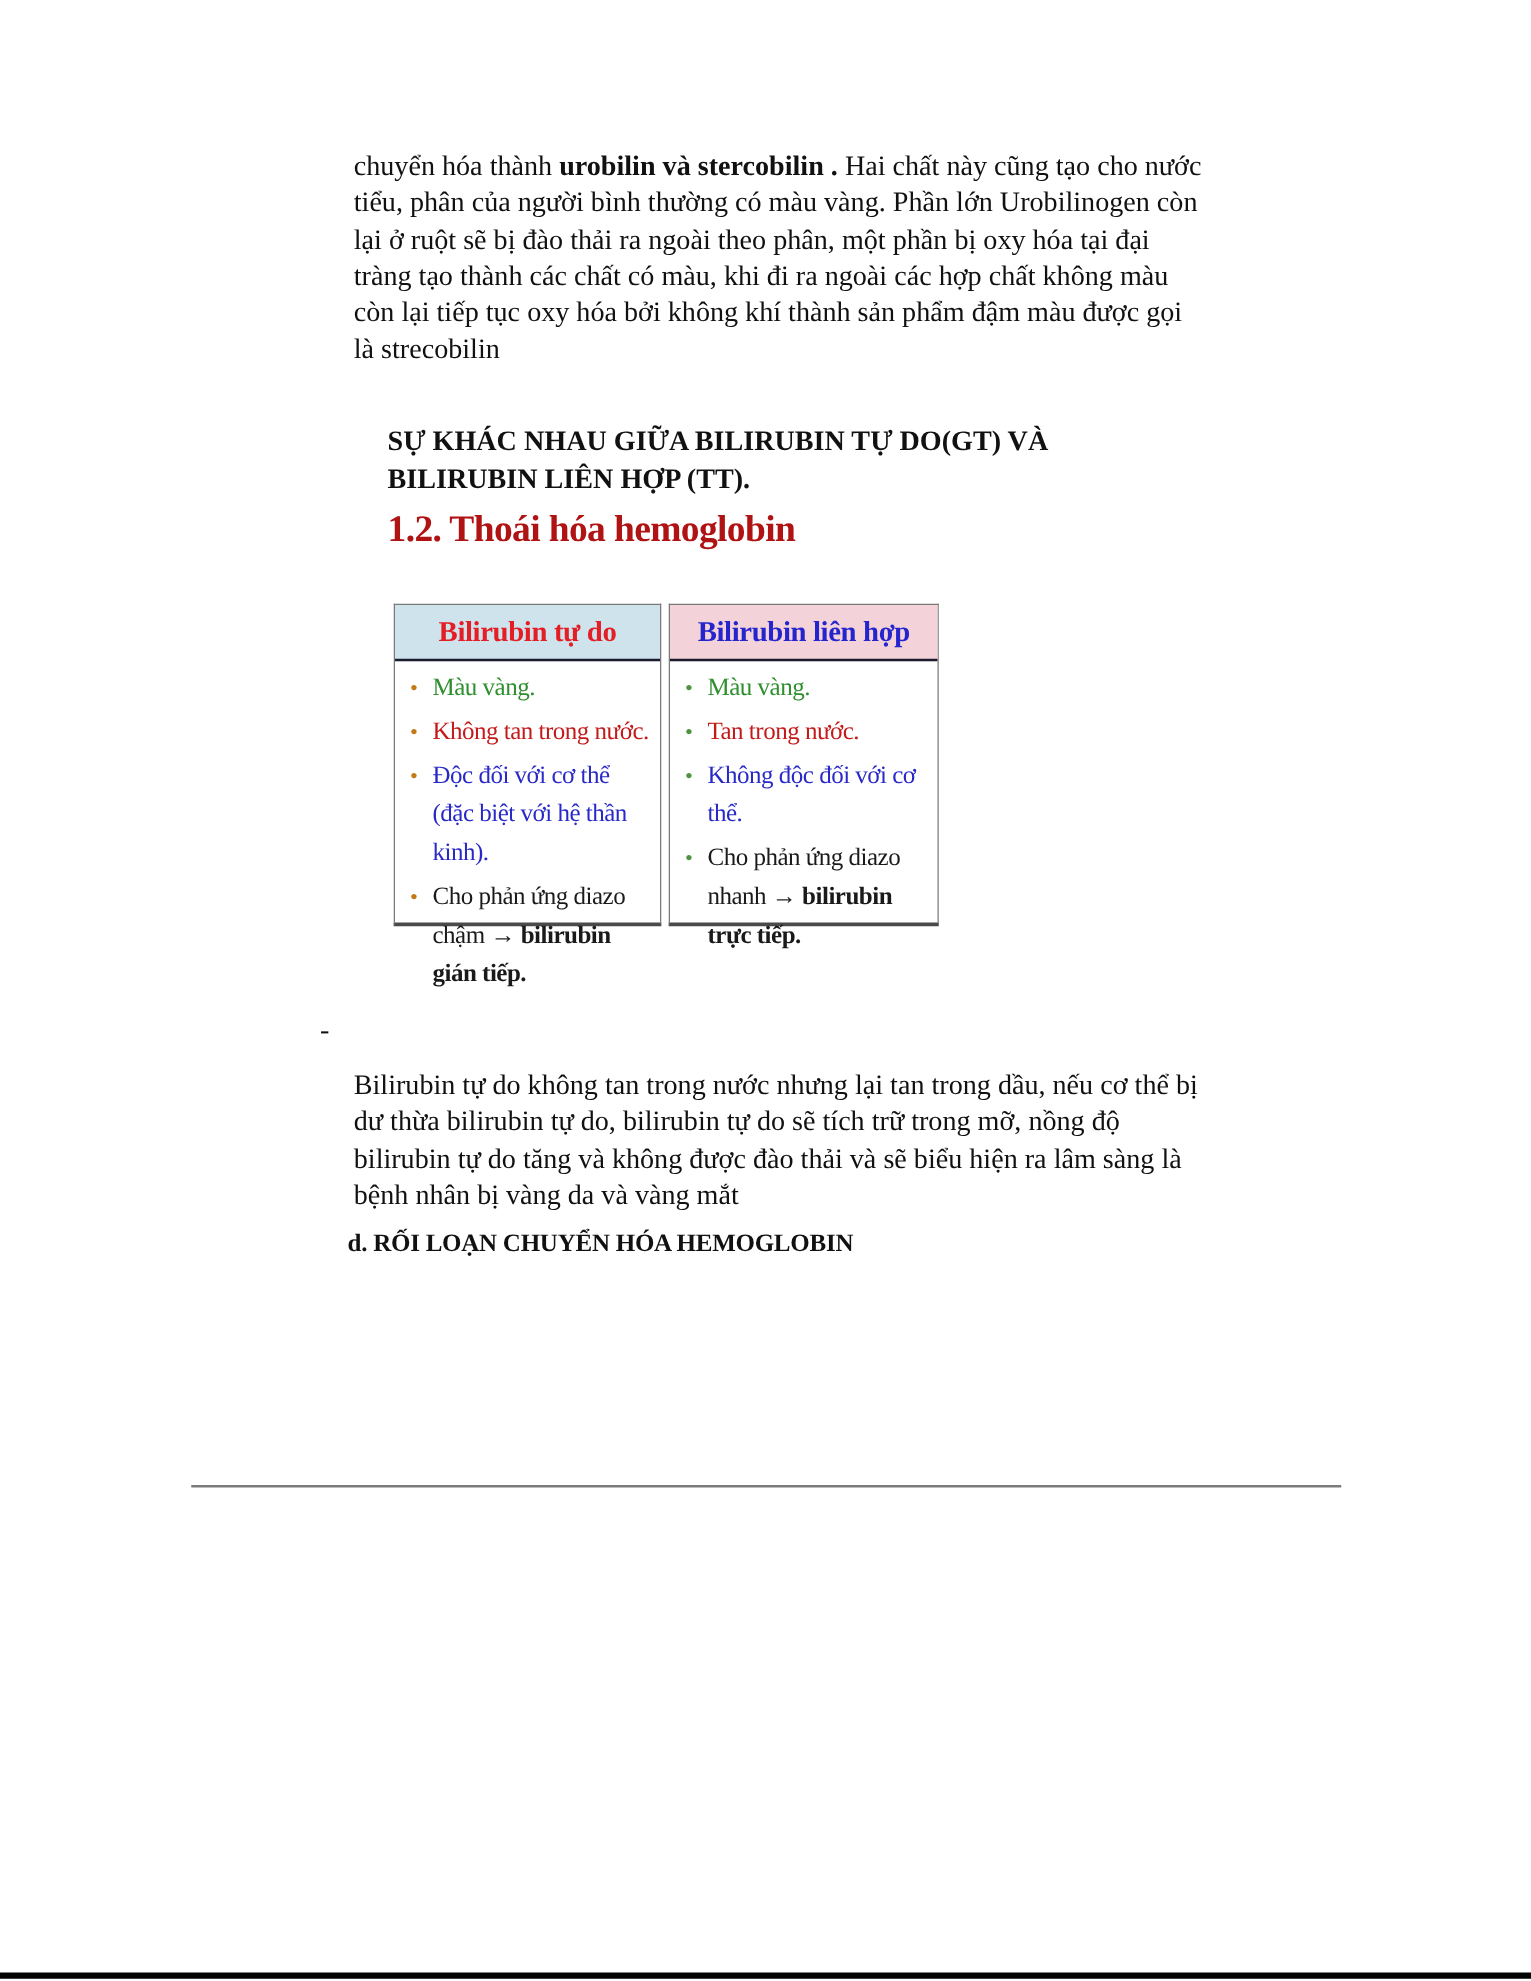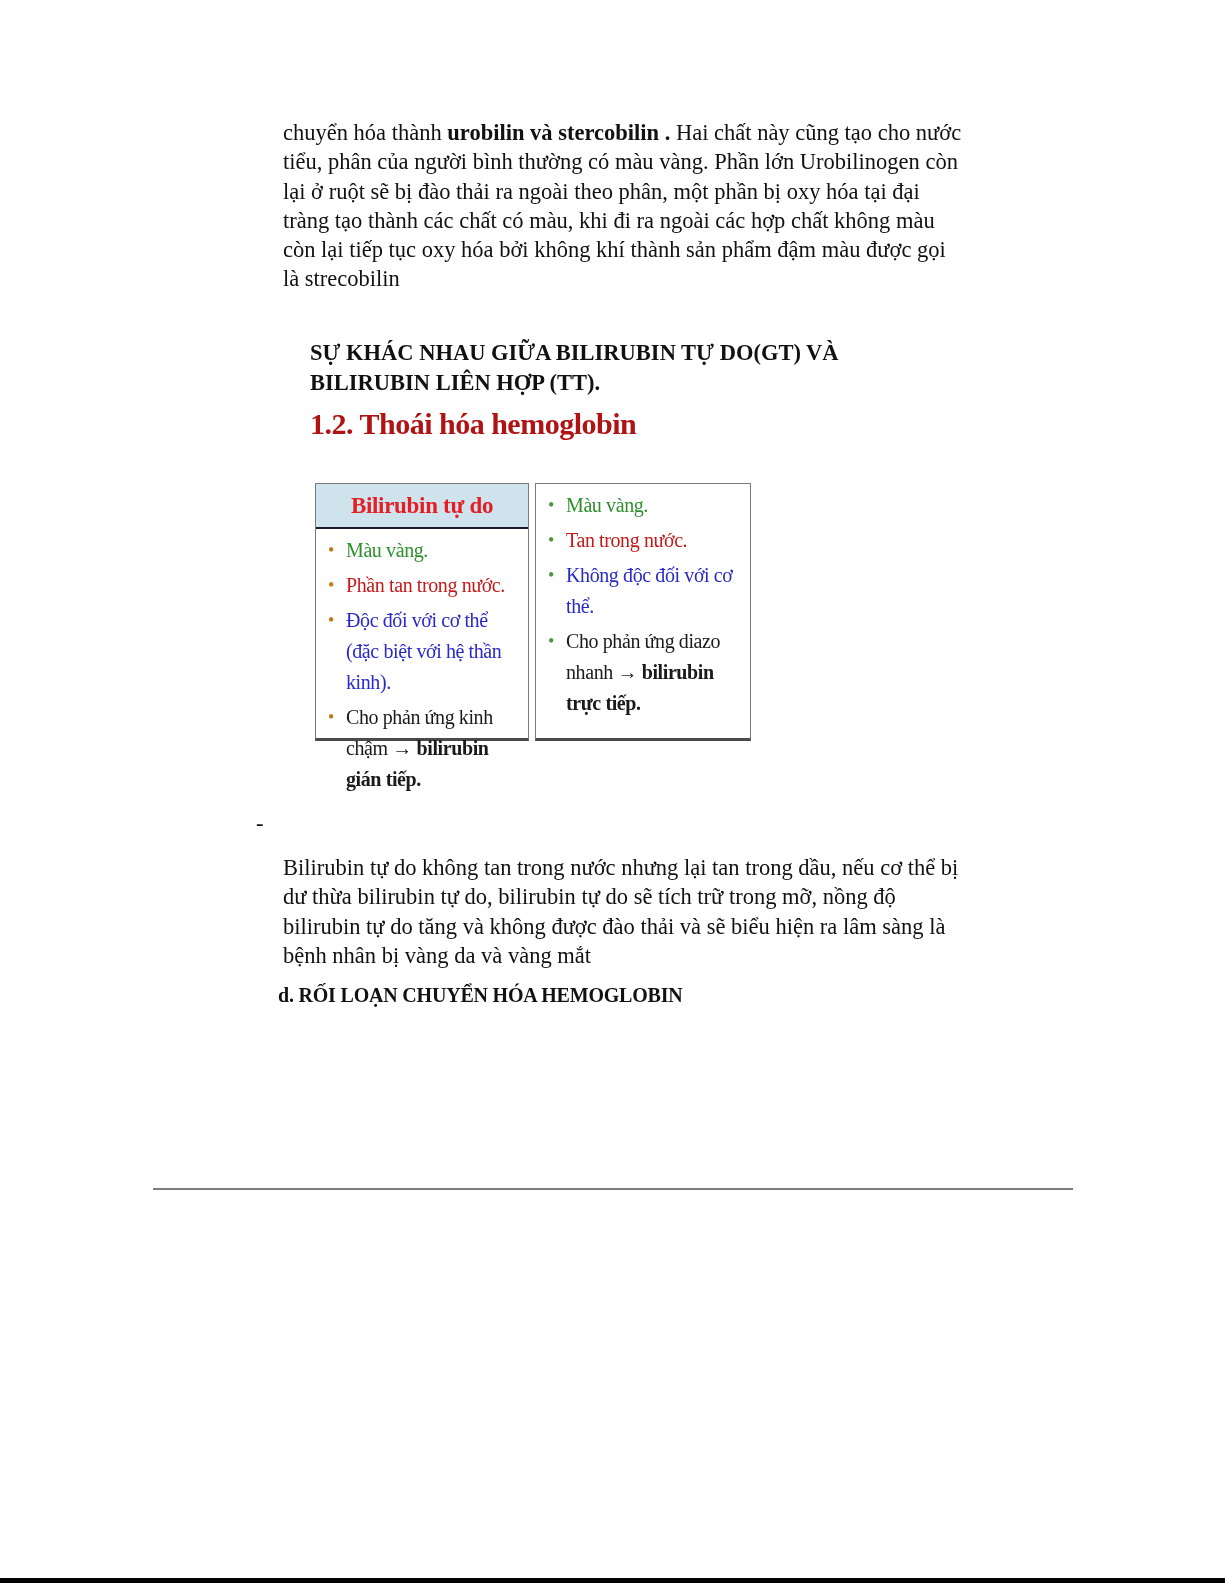--- a/index.html
+++ b/index.html
@@ -79,28 +79,29 @@
 
 <h3 id="subsection-heading" class="abs">1.2. Thoái hóa hemoglobin</h3>
 
 <div id="comparison-table" class="abs">
 
   <div class="panel left">
     <div class="panel-header">Bilirubin tự do</div>
     <div class="panel-body">
       <ul>
         <li class="c-green"><span class="bullet">•</span><span>Màu vàng.</span></li>
-        <li class="c-red"><span class="bullet">•</span><span>Phần tan trong nước.</span></li>
+        <li class="c-red"><span class="bullet">•</span><span>Không tan trong nước.</span></li>
         <li class="c-blue"><span class="bullet">•</span><span>Độc đối với cơ thể (đặc biệt với hệ thần kinh).</span></li>
-        <li class="c-black"><span class="bullet">•</span><span>Cho phản ứng kinh chậm </span><b>→ bilirubin gián tiếp.</b></li>
+        <li class="c-black"><span class="bullet">•</span><span>Cho phản ứng diazo chậm </span><b>→ bilirubin gián tiếp.</b></li>
       </ul>
     </div>
   </div>
 
   <div class="panel right">
+    <div class="panel-header">Bilirubin liên hợp</div>
     <div class="panel-body">
       <ul>
         <li class="c-green"><span class="bullet">•</span><span>Màu vàng.</span></li>
         <li class="c-red"><span class="bullet">•</span><span>Tan trong nước.</span></li>
         <li class="c-blue"><span class="bullet">•</span><span>Không độc đối với cơ thể.</span></li>
         <li class="c-black"><span class="bullet">•</span><span>Cho phản ứng diazo nhanh </span><b>→ bilirubin trực tiếp.</b></li>
       </ul>
     </div>
   </div>
 

